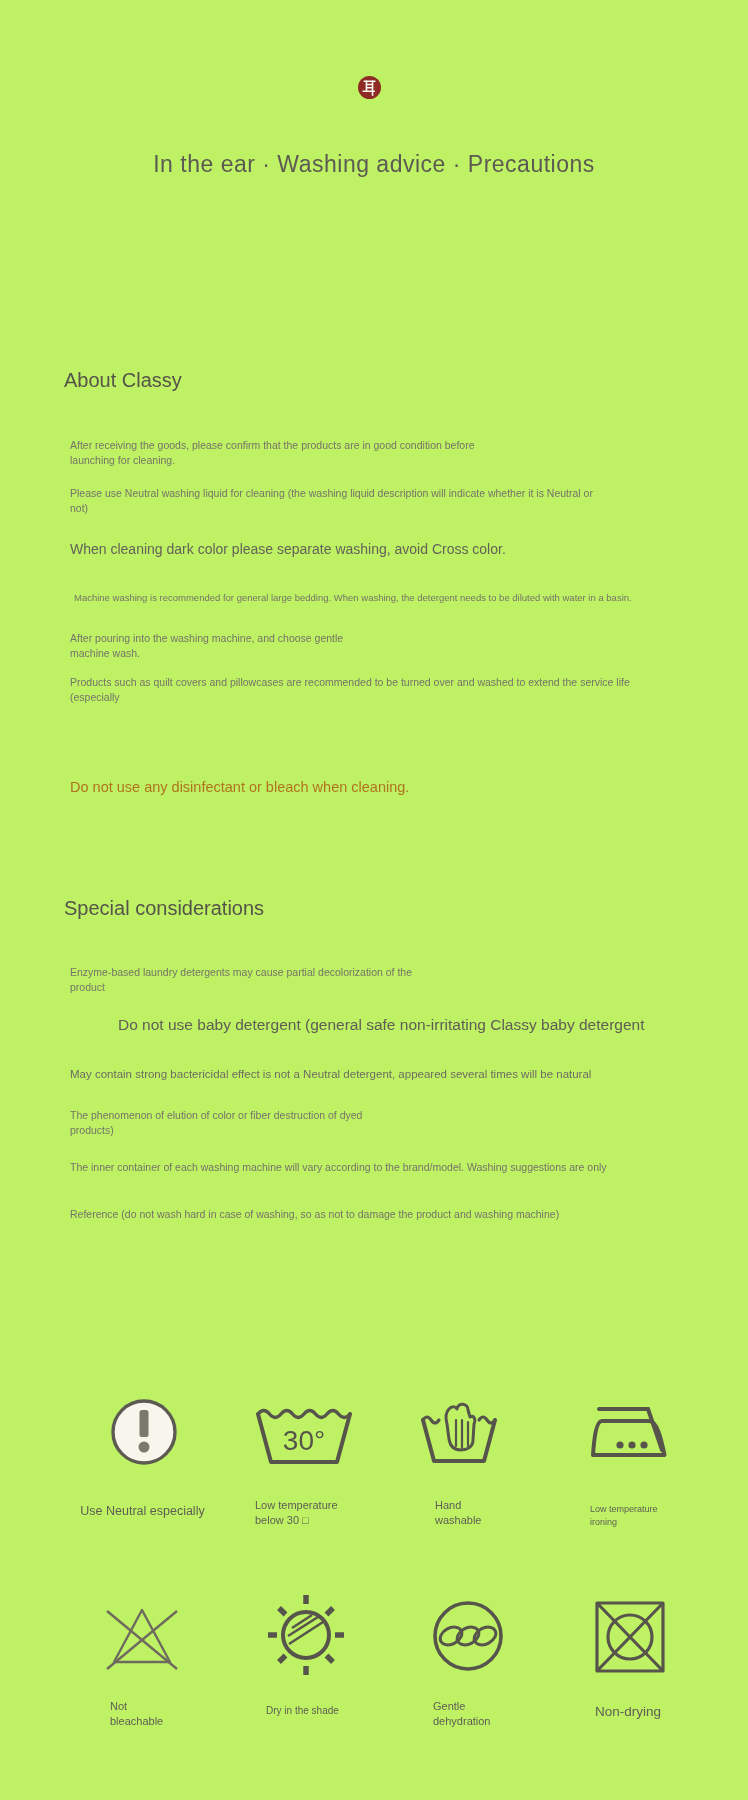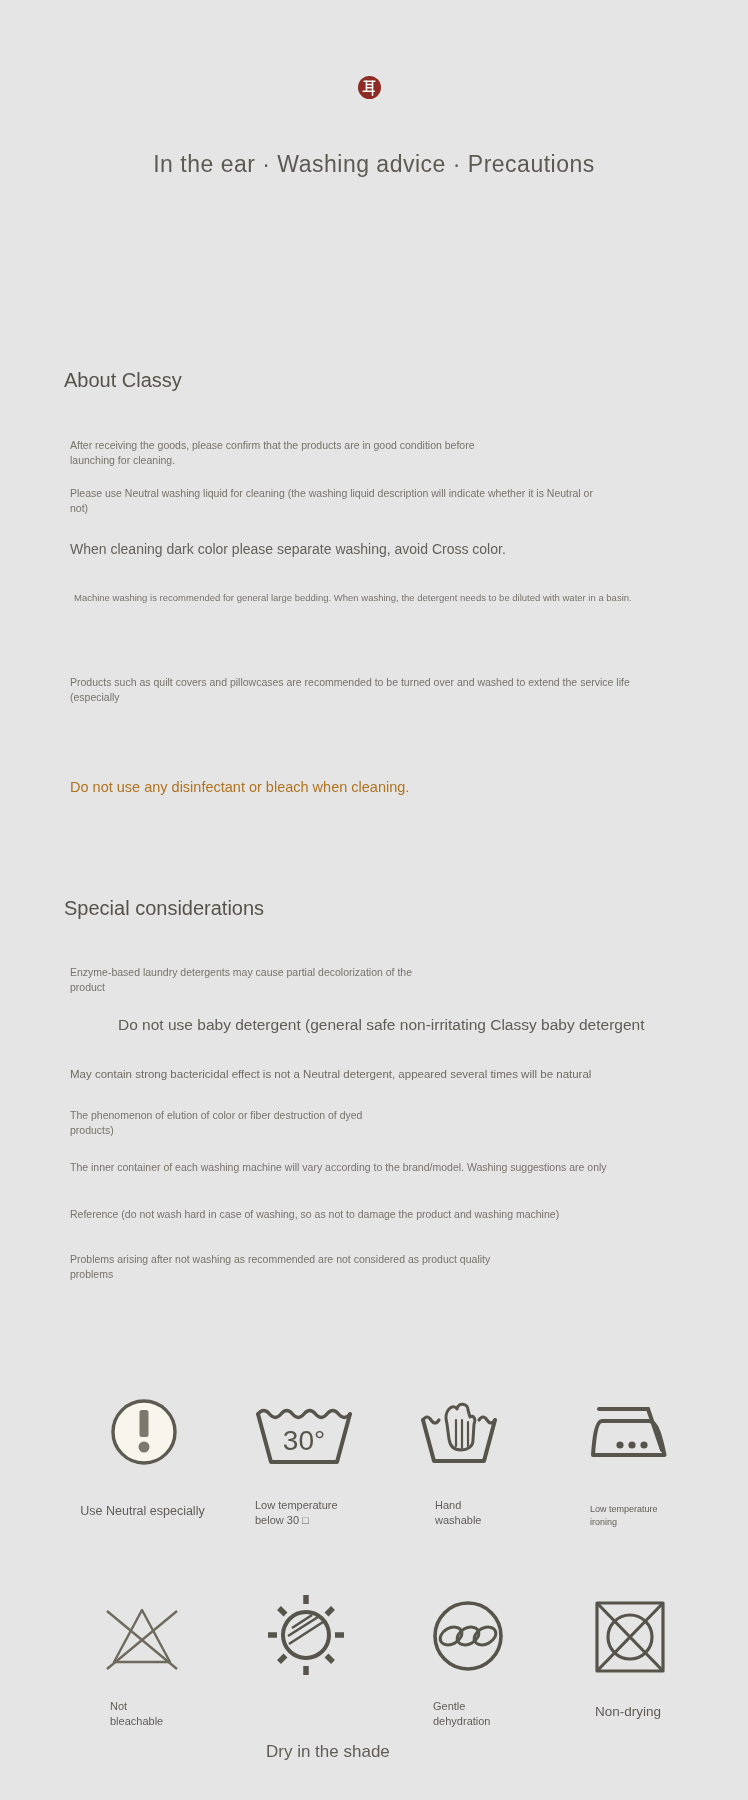--- a/index.html
+++ b/index.html
@@ -6,21 +6,21 @@
   body{
     background:#fbfaf5;
     font-family:"Liberation Sans", sans-serif;
     color:#6e6b62;
   }
   .page{
     position:relative;
     width:748px;
     height:1800px;
     margin:0 auto;
-    background:#e5e5e5;
+    background:#bef264;
     overflow:hidden;
   }
   .abs{position:absolute;}
   .center{left:0;width:748px;text-align:center;}
   .logo{left:358px;top:76px;width:23px;height:23px;}
   .title{
     top:151px;
     font-size:23px;
     color:#5c5a52;
     letter-spacing:.5px;
@@ -83,36 +83,36 @@
   <div class="abs center title">In the ear · Washing advice · Precautions</div>
 
   <div class="abs section-heading" style="top:369px">About Classy</div>
 
   <p class="abs para" style="top:438px">After receiving the goods, please confirm that the products are in good condition before
 launching for cleaning.</p>
   <p class="abs para" style="top:486px">Please use Neutral washing liquid for cleaning (the washing liquid description will indicate whether it is Neutral or
 not)</p>
   <p class="abs para fs-large" style="top:539px">When cleaning dark color please separate washing, avoid Cross color.</p>
   <p class="abs para fs-small" style="top:591px;left:74px">Machine washing is recommended for general large bedding. When washing, the detergent needs to be diluted with water in a basin.</p>
+  <p class="abs para" style="top:631px">After pouring into the washing machine, and choose gentle
+machine wash.</p>
   <p class="abs para" style="top:675px">Products such as quilt covers and pillowcases are recommended to be turned over and washed to extend the service life
 (especially</p>
   <p class="abs para accent" style="top:777px">Do not use any disinfectant or bleach when cleaning.</p>
 
   <div class="abs section-heading" style="top:897px">Special considerations</div>
 
   <p class="abs para" style="top:965px">Enzyme-based laundry detergents may cause partial decolorization of the
 product</p>
   <p class="abs para fs-xlarge" style="top:1014px">Do not use baby detergent (general safe non-irritating Classy baby detergent</p>
   <p class="abs para fs-med" style="top:1066px">May contain strong bactericidal effect is not a Neutral detergent, appeared several times will be natural</p>
   <p class="abs para" style="top:1108px">The phenomenon of elution of color or fiber destruction of dyed
 products)</p>
   <p class="abs para" style="top:1160px">The inner container of each washing machine will vary according to the brand/model. Washing suggestions are only</p>
   <p class="abs para" style="top:1207px">Reference (do not wash hard in case of washing, so as not to damage the product and washing machine)</p>
-  <p class="abs para" style="top:1252px">Problems arising after not washing as recommended are not considered as product quality
-problems</p>
 
   <div class="abs" style="left:109px;top:1397px">
     <svg width="70" height="70" viewBox="0 0 70 70">
       <circle cx="35" cy="35" r="31" fill="#f7f5ec" stroke="#5d5a51" stroke-width="3.4"></circle>
       <rect x="30.5" y="13" width="9" height="27" rx="2.5" fill="#7b786d"></rect>
       <circle cx="35" cy="50" r="5.5" fill="#7b786d"></circle>
     </svg>
   </div>
   <p class="abs icon-label" style="left:60px;top:1503px;width:165px;text-align:center;font-size:12.5px">Use Neutral especially</p>
 
@@ -163,21 +163,21 @@
   <p class="abs icon-label" style="left:110px;top:1699px">Not
 bleachable</p>
 
   <div class="abs" style="left:264px;top:1591px">
     <svg width="84" height="88" viewBox="0 0 84 88">
       <circle cx="42" cy="44" r="23" fill="none" stroke="#57544b" stroke-width="4"></circle>
       <path d="M25 53 L59 31 M24 45 L54 26 M28 37 L48 24" stroke="#57544b" stroke-width="2.6" fill="none"></path>
       <path d="M42 4 V13 M42 75 V84 M4 44 H13 M71 44 H80 M15 17 L21.5 23.5 M69 17 L62.5 23.5 M15 71 L21.5 64.5 M69 71 L62.5 64.5" stroke="#57544b" stroke-width="5.5" fill="none"></path>
     </svg>
   </div>
-  <p class="abs icon-label" style="left:266px;top:1740px;font-size:17px">Dry in the shade</p>
+  <p class="abs icon-label" style="left:266px;top:1704px;font-size:10px">Dry in the shade</p>
 
   <div class="abs" style="left:431px;top:1599px">
     <svg width="74" height="74" viewBox="0 0 74 74">
       <circle cx="37" cy="37" r="33" fill="none" stroke="#57544b" stroke-width="3.6"></circle>
       <g fill="none" stroke="#57544b" stroke-width="3">
         <ellipse cx="20" cy="37" rx="11.5" ry="8" transform="rotate(-28 20 37)"></ellipse>
         <ellipse cx="37" cy="37" rx="11.5" ry="8" transform="rotate(-28 37 37)"></ellipse>
         <ellipse cx="54" cy="37" rx="11.5" ry="8" transform="rotate(-28 54 37)"></ellipse>
       </g>
     </svg>

